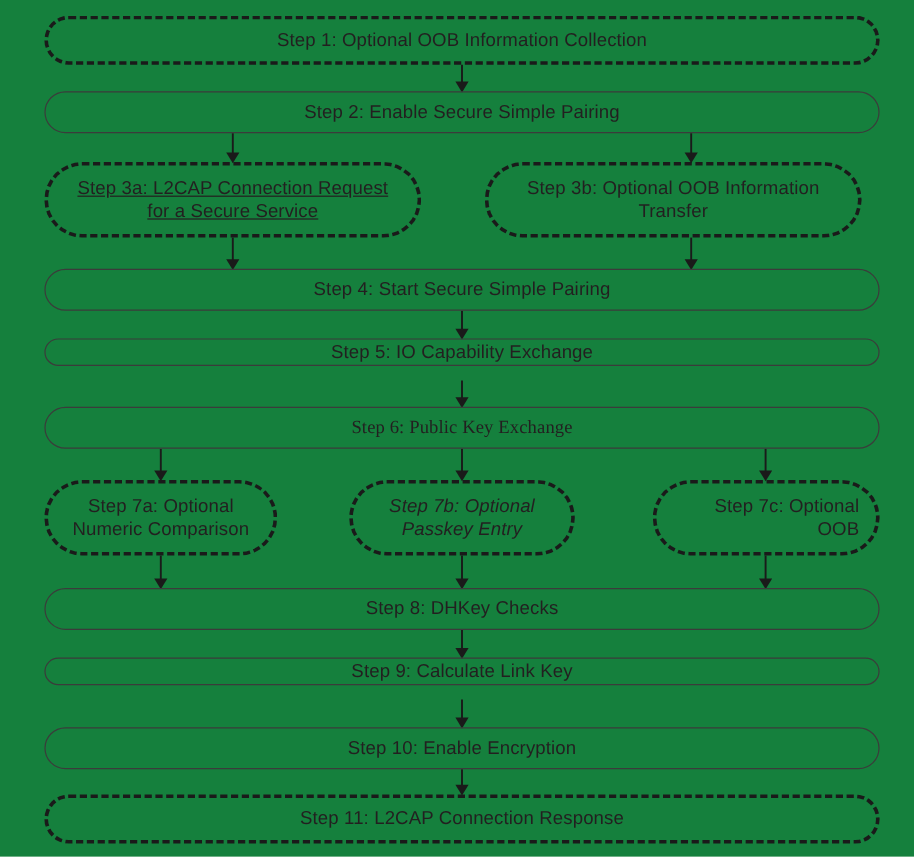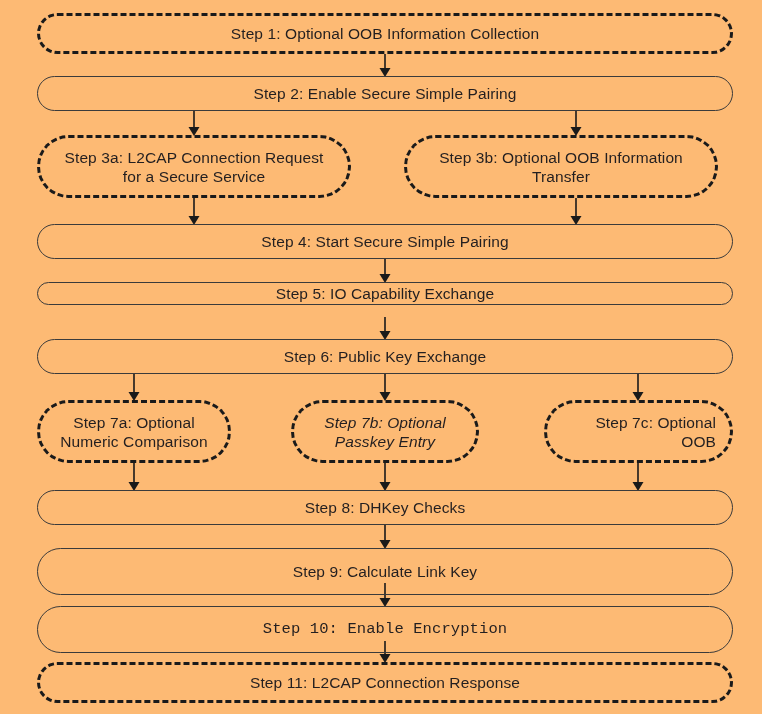--- a/index.html
+++ b/index.html
@@ -7,21 +7,21 @@
     padding: 0;
     background: #ffffff;
   }
   body {
     font-family: "Liberation Sans", sans-serif;
   }
   #flow-root {
     position: relative;
     width: 762px;
     height: 714px;
-    background: #fdba74;
+    background: #15803d;
     overflow: hidden;
   }
   #flow-svg {
     position: absolute;
     left: 0;
     top: 0;
     width: 762px;
     height: 714px;
   }
   .node {
@@ -122,54 +122,54 @@
         <polygon points="379.5,654 390.5,654 385,663" fill="#1a1a1a"></polygon>
       </g>
     </svg>
   <div id="node-layer">
       <div class="node dashed" style="left: 37px; top: 13px; width: 696px; height: 41px;">
         <span class="node-label">Step 1: Optional OOB Information Collection</span>
       </div>
       <div class="node solid" style="left: 37px; top: 76px; width: 696px; height: 35px;">
         <span class="node-label">Step 2: Enable Secure Simple Pairing</span>
       </div>
-      <div class="node dashed" style="left: 37px; top: 135px; width: 314px; height: 63px;">
+      <div class="node dashed" style="left: 37px; top: 135px; width: 314px; height: 63px; text-decoration: underline;">
         <span class="node-label">Step 3a: L2CAP Connection Request
 for a Secure Service</span>
       </div>
       <div class="node dashed" style="left: 404px; top: 135px; width: 314px; height: 63px;">
         <span class="node-label">Step 3b: Optional OOB Information
 Transfer</span>
       </div>
       <div class="node solid" style="left: 37px; top: 224px; width: 696px; height: 35px;">
         <span class="node-label">Step 4: Start Secure Simple Pairing</span>
       </div>
       <div class="node solid" style="left: 37px; top: 282px; width: 696px; height: 23px;">
         <span class="node-label">Step 5: IO Capability Exchange</span>
       </div>
-      <div class="node solid" style="left: 37px; top: 339px; width: 696px; height: 35px;">
+      <div class="node solid" style="left: 37px; top: 339px; width: 696px; height: 35px; font-family: Liberation Serif, serif;">
         <span class="node-label">Step 6: Public Key Exchange</span>
       </div>
       <div class="node dashed" style="left: 37px; top: 400px; width: 194px; height: 63px;">
         <span class="node-label">Step 7a: Optional
 Numeric Comparison</span>
       </div>
       <div class="node dashed" style="left: 291px; top: 400px; width: 188px; height: 63px; font-style: italic;">
         <span class="node-label">Step 7b: Optional
 Passkey Entry</span>
       </div>
       <div class="node dashed" style="left: 544px; top: 400px; width: 189px; height: 63px; text-align: right;">
         <span class="node-label">Step 7c: Optional OOB</span>
       </div>
       <div class="node solid" style="left: 37px; top: 490px; width: 696px; height: 35px; justify-content: center;">
         <span class="node-label">Step 8: DHKey Checks</span>
       </div>
-      <div class="node solid" style="left: 37px; top: 548px; width: 696px; height: 47px;">
+      <div class="node solid" style="left: 37px; top: 548px; width: 696px; height: 23px;">
         <span class="node-label">Step 9: Calculate Link Key</span>
       </div>
-      <div class="node solid" style="left: 37px; top: 606px; width: 696px; height: 47px; font-family: Liberation Mono, monospace;">
+      <div class="node solid" style="left: 37px; top: 606px; width: 696px; height: 35px;">
         <span class="node-label">Step 10: Enable Encryption</span>
       </div>
       <div class="node dashed" style="left: 37px; top: 662px; width: 696px; height: 41px;">
         <span class="node-label">Step 11: L2CAP Connection Response</span>
       </div>
     </div>
 </div>
 
 </body></html>

